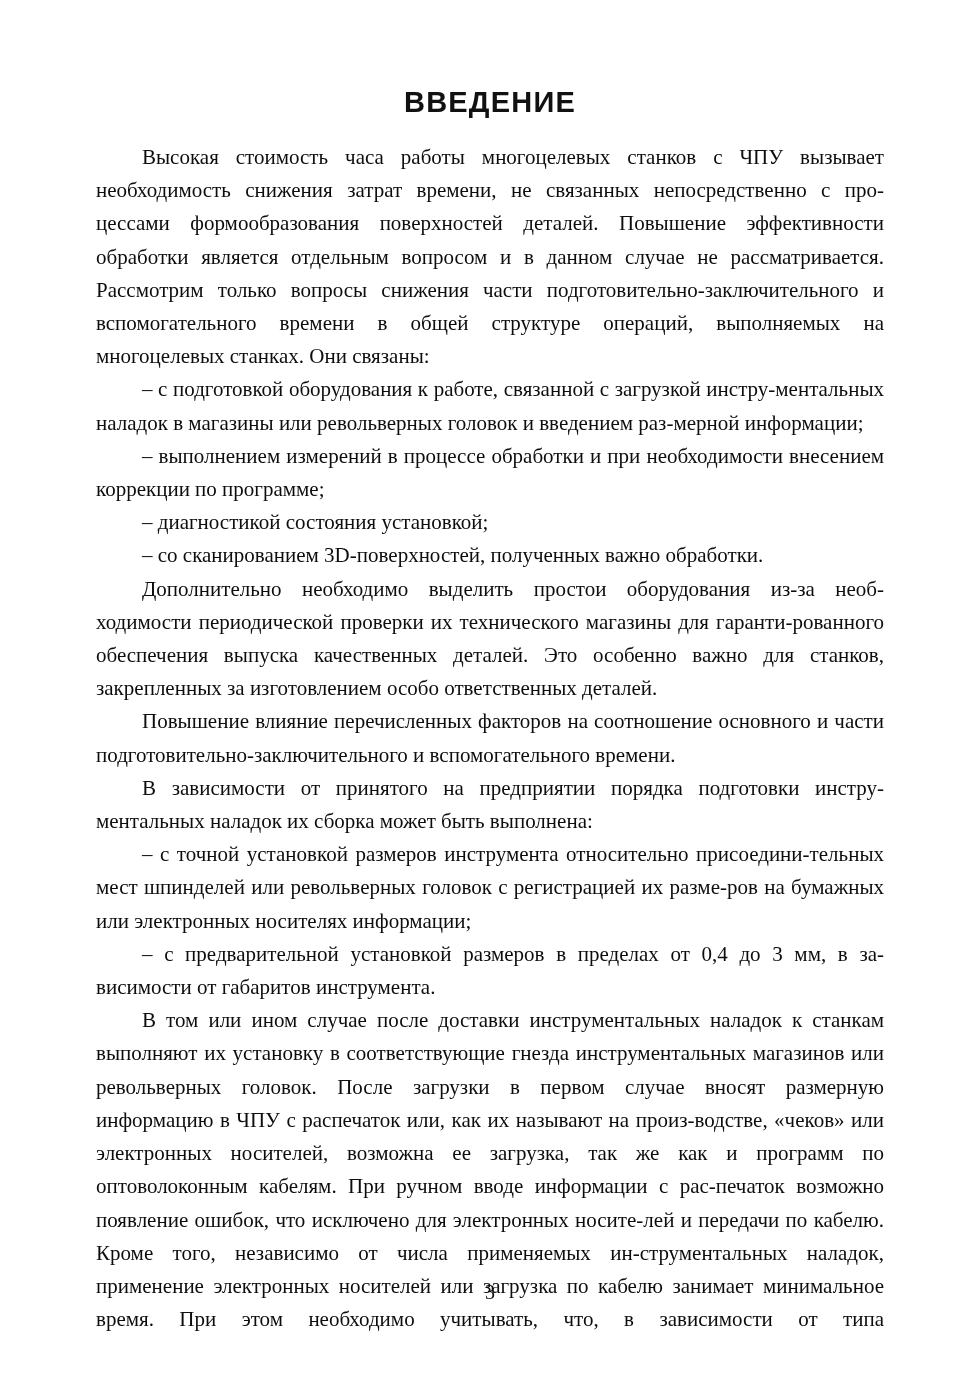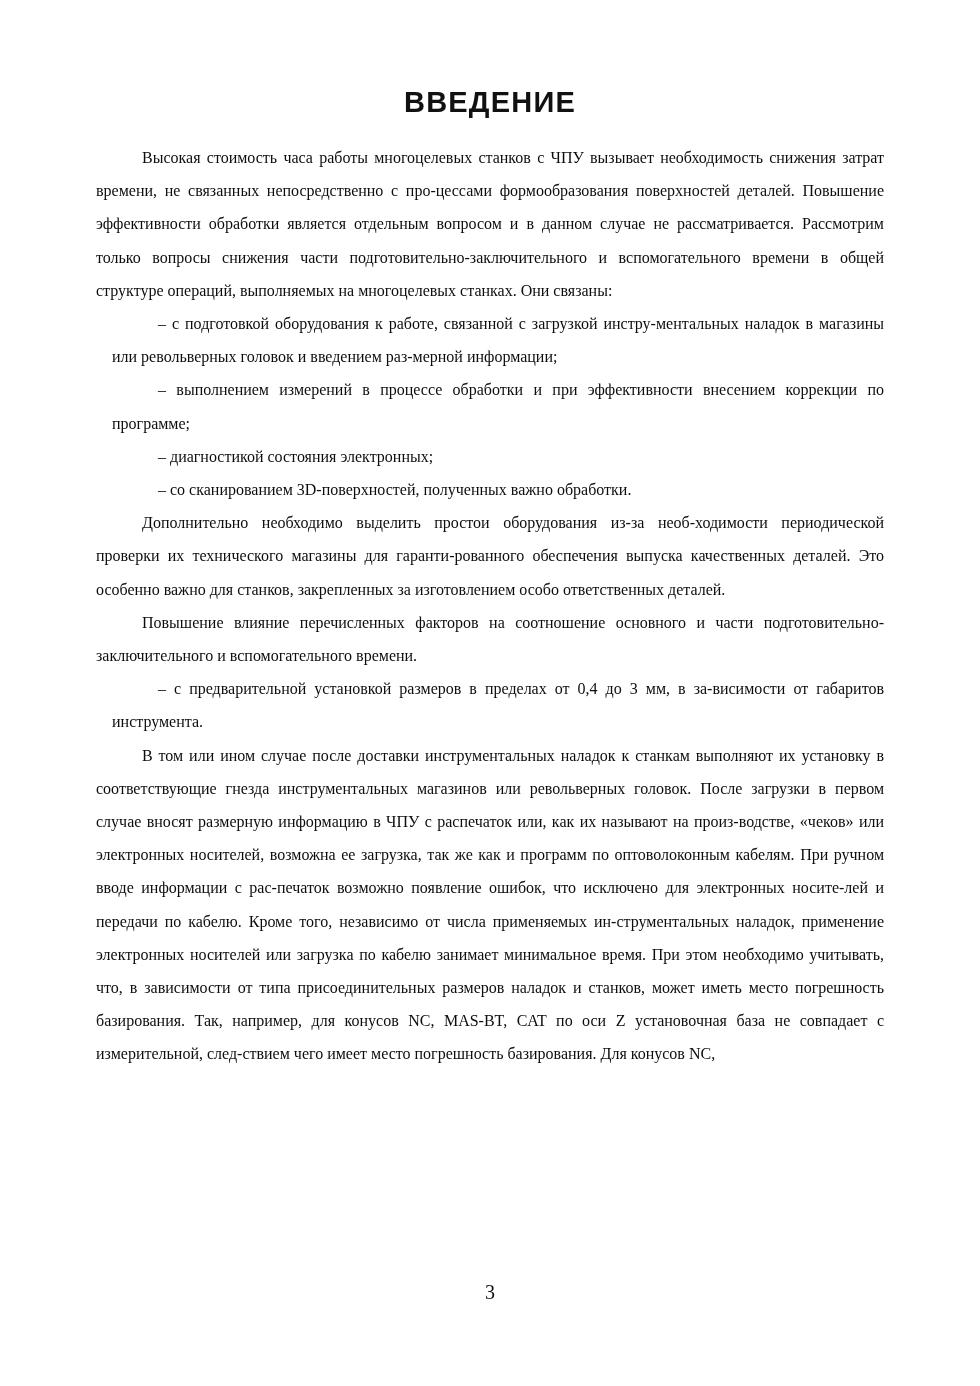--- a/index.html
+++ b/index.html
@@ -24,30 +24,29 @@
     font-family: "Liberation Sans", sans-serif;
     font-weight: bold;
     font-size: 29px;
     letter-spacing: 1.2px;
     text-align: center;
     margin: 0 0 22px 0;
     color: #111111;
   }
   .body-text p {
     margin: 0;
-    font-size: 16px;
+    font-size: 21px;
     line-height: 33.2px;
     text-align: justify;
     text-justify: inter-word;
     text-indent: 46px;
     hyphens: manual;
   }
   .body-text p.list-item {
     text-indent: 46px;
-    margin-left: 16px;
   }
   .page-number {
     position: absolute;
     left: 0;
     right: 0;
     bottom: 44px;
     text-align: center;
     font-size: 20px;
     color: #111111;
   }
@@ -55,23 +54,25 @@
 </head>
 <body>
 
 <div class="page">
 
   <h1 class="doc-title">ВВЕДЕНИЕ</h1>
 
   <div class="body-text">
     <p>Высокая стоимость часа работы многоцелевых станков с ЧПУ вызывает необходимость снижения затрат времени, не связанных непосредственно с про-цессами формообразования поверхностей деталей. Повышение эффективности обработки является отдельным вопросом и в данном случае не рассматривается. Рассмотрим только вопросы снижения части подготовительно-заключительного и вспомогательного времени в общей структуре операций, выполняемых на многоцелевых станках. Они связаны:</p>
     <p class="list-item">– с подготовкой оборудования к работе, связанной с загрузкой инстру-ментальных наладок в магазины или револьверных головок и введением раз-мерной информации;</p>
-    <p class="list-item">– выполнением измерений в процессе обработки и при эффективности внесением коррекции по программе;</p>
-    <p class="list-item">– диагностикой состояния электронных;</p>
+    <p class="list-item">– выполнением измерений в процессе обработки и при необходимости внесением коррекции по программе;</p>
+    <p class="list-item">– диагностикой состояния установкой;</p>
     <p class="list-item">– со сканированием 3D-поверхностей, полученных важно обработки.</p>
     <p>Дополнительно необходимо выделить простои оборудования из-за необ-ходимости периодической проверки их технического магазины для гаранти-рованного обеспечения выпуска качественных деталей. Это особенно важно для станков, закрепленных за изготовлением особо ответственных деталей.</p>
     <p>Повышение влияние перечисленных факторов на соотношение основного и части подготовительно-заключительного и вспомогательного времени.</p>
+    <p>В зависимости от принятого на предприятии порядка подготовки инстру-ментальных наладок их сборка может быть выполнена:</p>
+    <p class="list-item">– с точной установкой размеров инструмента относительно присоедини-тельных мест шпинделей или револьверных головок с регистрацией их разме-ров на бумажных или электронных носителях информации;</p>
     <p class="list-item">– с предварительной установкой размеров в пределах от 0,4 до 3 мм, в за-висимости от габаритов инструмента.</p>
     <p>В том или ином случае после доставки инструментальных наладок к станкам выполняют их установку в соответствующие гнезда инструментальных магазинов или револьверных головок. После загрузки в первом случае вносят размерную информацию в ЧПУ с распечаток или, как их называют на произ-водстве, «чеков» или электронных носителей, возможна ее загрузка, так же как и программ по оптоволоконным кабелям. При ручном вводе информации с рас-печаток возможно появление ошибок, что исключено для электронных носите-лей и передачи по кабелю. Кроме того, независимо от числа применяемых ин-струментальных наладок, применение электронных носителей или загрузка по кабелю занимает минимальное время. При этом необходимо учитывать, что, в зависимости от типа присоединительных размеров наладок и станков, может иметь место погрешность базирования. Так, например, для конусов NC, MAS-BT, CAT по оси Z установочная база не совпадает с измерительной, след-ствием чего имеет место погрешность базирования. Для конусов NC,</p>
   </div>
 
   <div class="page-number">3</div>
 </div>
 
 </body></html>

